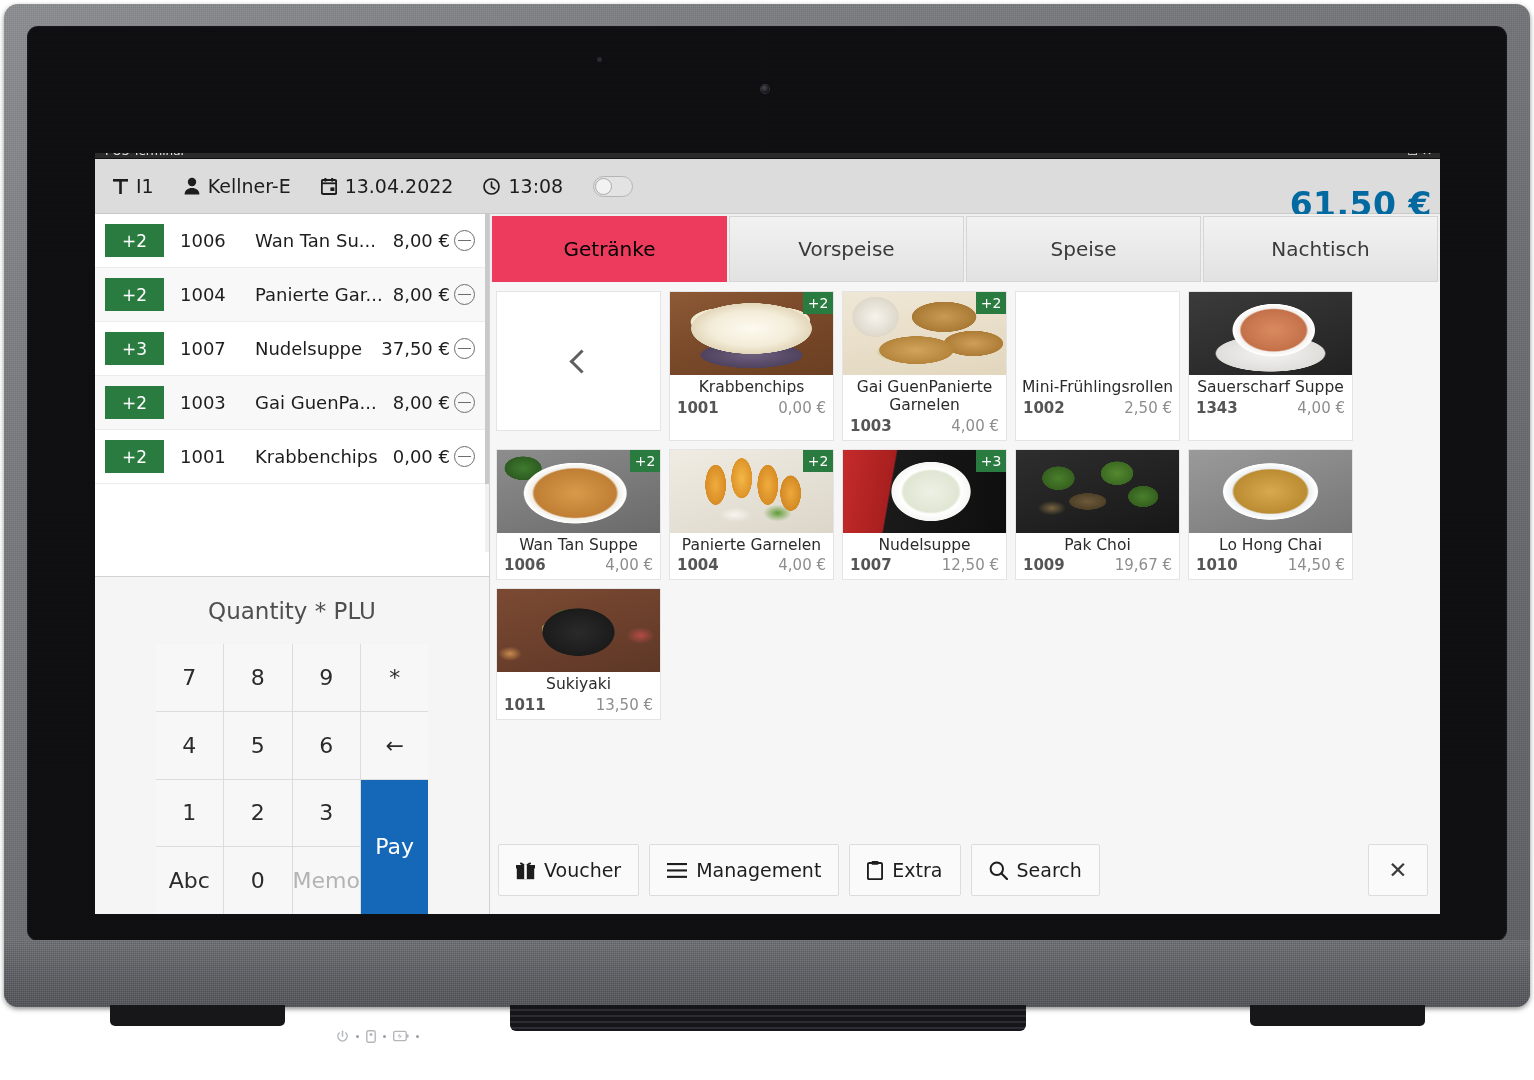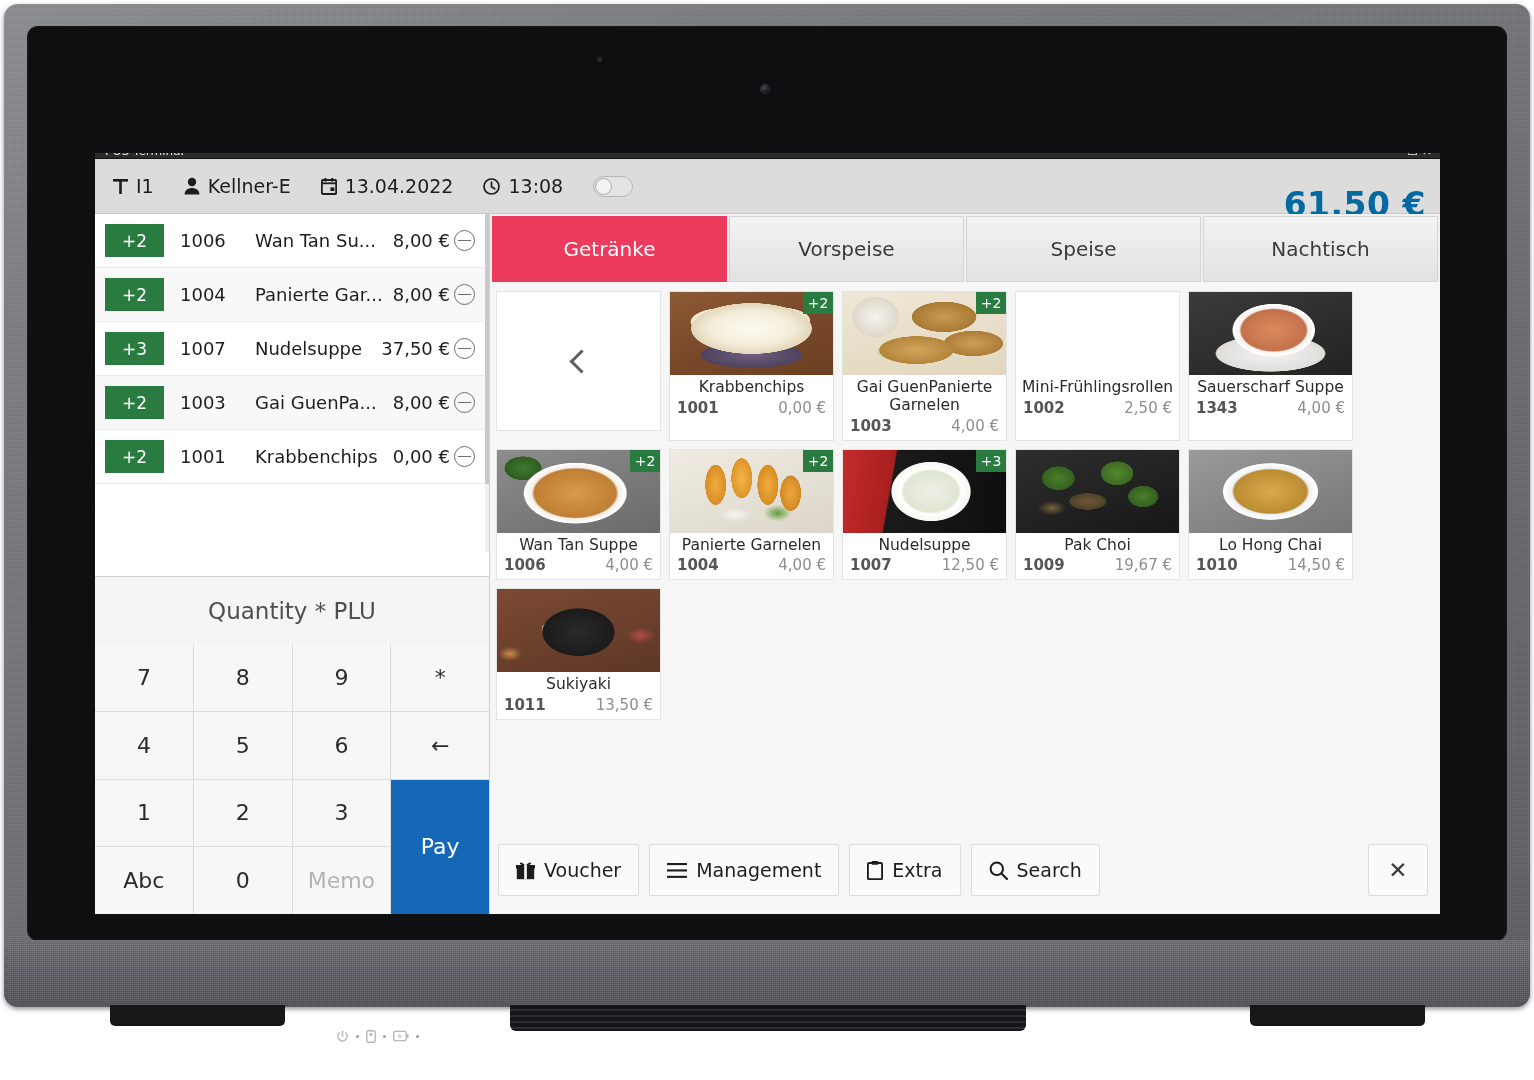--- a/index.html
+++ b/index.html
@@ -85,21 +85,21 @@
   .titlebar-sliver .tb-text {
     position:absolute; left:10px; top:-9px; font-size:12px; color:#e8e8e8; white-space:nowrap;
   }
   .titlebar-sliver .tb-right {
     position:absolute; right:8px; top:-9px; font-size:12px; color:#e8e8e8;
   }
 
   
   .app-header {
     height: 55px; background: #dcdcdc;
-    display: flex; align-items: center; padding: 0 14px 0 18px;
+    display: flex; align-items: center; padding: 0 8px 0 18px;
     border-bottom: 1px solid #c9c9c9;
   }
   .hdr-group { display: flex; align-items: center; gap: 8px; margin-right: 30px; font-size: 19px; color: #1d1d1d; }
   .hdr-group .glyph { display:inline-flex; align-items:center; justify-content:center; }
   .hdr-spacer { flex: 1; }
   .hdr-total { font-size: 33px; font-weight: bold; color: #0369a1; letter-spacing: .5px; margin-top: 37px; }
   .toggle {
     width: 40px; height: 21px; border-radius: 11px;
     background: #e3e3e3; border: 1px solid #b5b5b5; position: relative;
   }
@@ -134,21 +134,21 @@
   .minus-btn::before {
     content:""; position:absolute; left:3px; top:8.5px; width:13px; height:1.7px; background:#6d6d6d;
   }
   .order-scrollbar {
     position: absolute; right: 0; top: 0; width: 4px; height: 338px; background: #f1f1f1;
   }
   .order-scrollbar .thumb { position: absolute; top: 0; left: 0; width: 4px; height: 270px; background: #c9c9c9; }
 
   .list-gap { height: 25px; background: #fff; border-bottom: 1px solid #d3d3d3; }
 
-  .keypad-wrap { flex: 1; background: #f5f5f5; display: flex; flex-direction: column; }
+  .keypad-wrap { flex: 1; background: #f5f5f5; display: flex; flex-direction: column; align-items: center; }
   .keypad-label {
     height: 67px; display: flex; align-items: center; justify-content: center;
     font-size: 23px; color: #4f4f4f;
   }
   .keypad {
     flex: 1; display: grid;
     grid-template-columns: repeat(4, 1fr);
     grid-template-rows: repeat(4, 1fr);
     background: #dcdcdc; gap: 1px;
   }
@@ -164,21 +164,21 @@
 
   
   .right-panel { flex: 1; display: flex; flex-direction: column; background: #f6f6f6; }
   .cat-tabs { display: flex; height: 68px; background: #f0f0f0; gap: 2px; padding: 2px 2px 0 2px; }
   .cat-tab {
     flex: 1; display: flex; align-items: center; justify-content: center;
     font-size: 20px; color: #3a3a3a;
     background: linear-gradient(180deg,#f2f2f2 0%, #e2e2e2 100%);
     border: 1px solid #d5d5d5;
   }
-  .cat-tab.active { background: #ed3b5e; color: #ffffff; border-color: #ed3b5e; }
+  .cat-tab.active { background: #ed3b5e; color: #000000; border-color: #ed3b5e; }
 
   .prod-area { flex: 1; padding: 9px 8px 0 6px; }
   .prod-grid { display: flex; flex-wrap: wrap; gap: 8px; }
   .prod-tile {
     width: 165px; background: #fff; border: 1px solid #e4e4e4; position: relative;
   }
   .prod-tile.nav { height: 140px; display: flex; align-items: center; justify-content: center; }
   .chevron-left {
     width: 17px; height: 17px; border-left: 3.5px solid #5f5f5f; border-bottom: 3.5px solid #5f5f5f;
     transform: rotate(45deg); margin-left: 6px;

